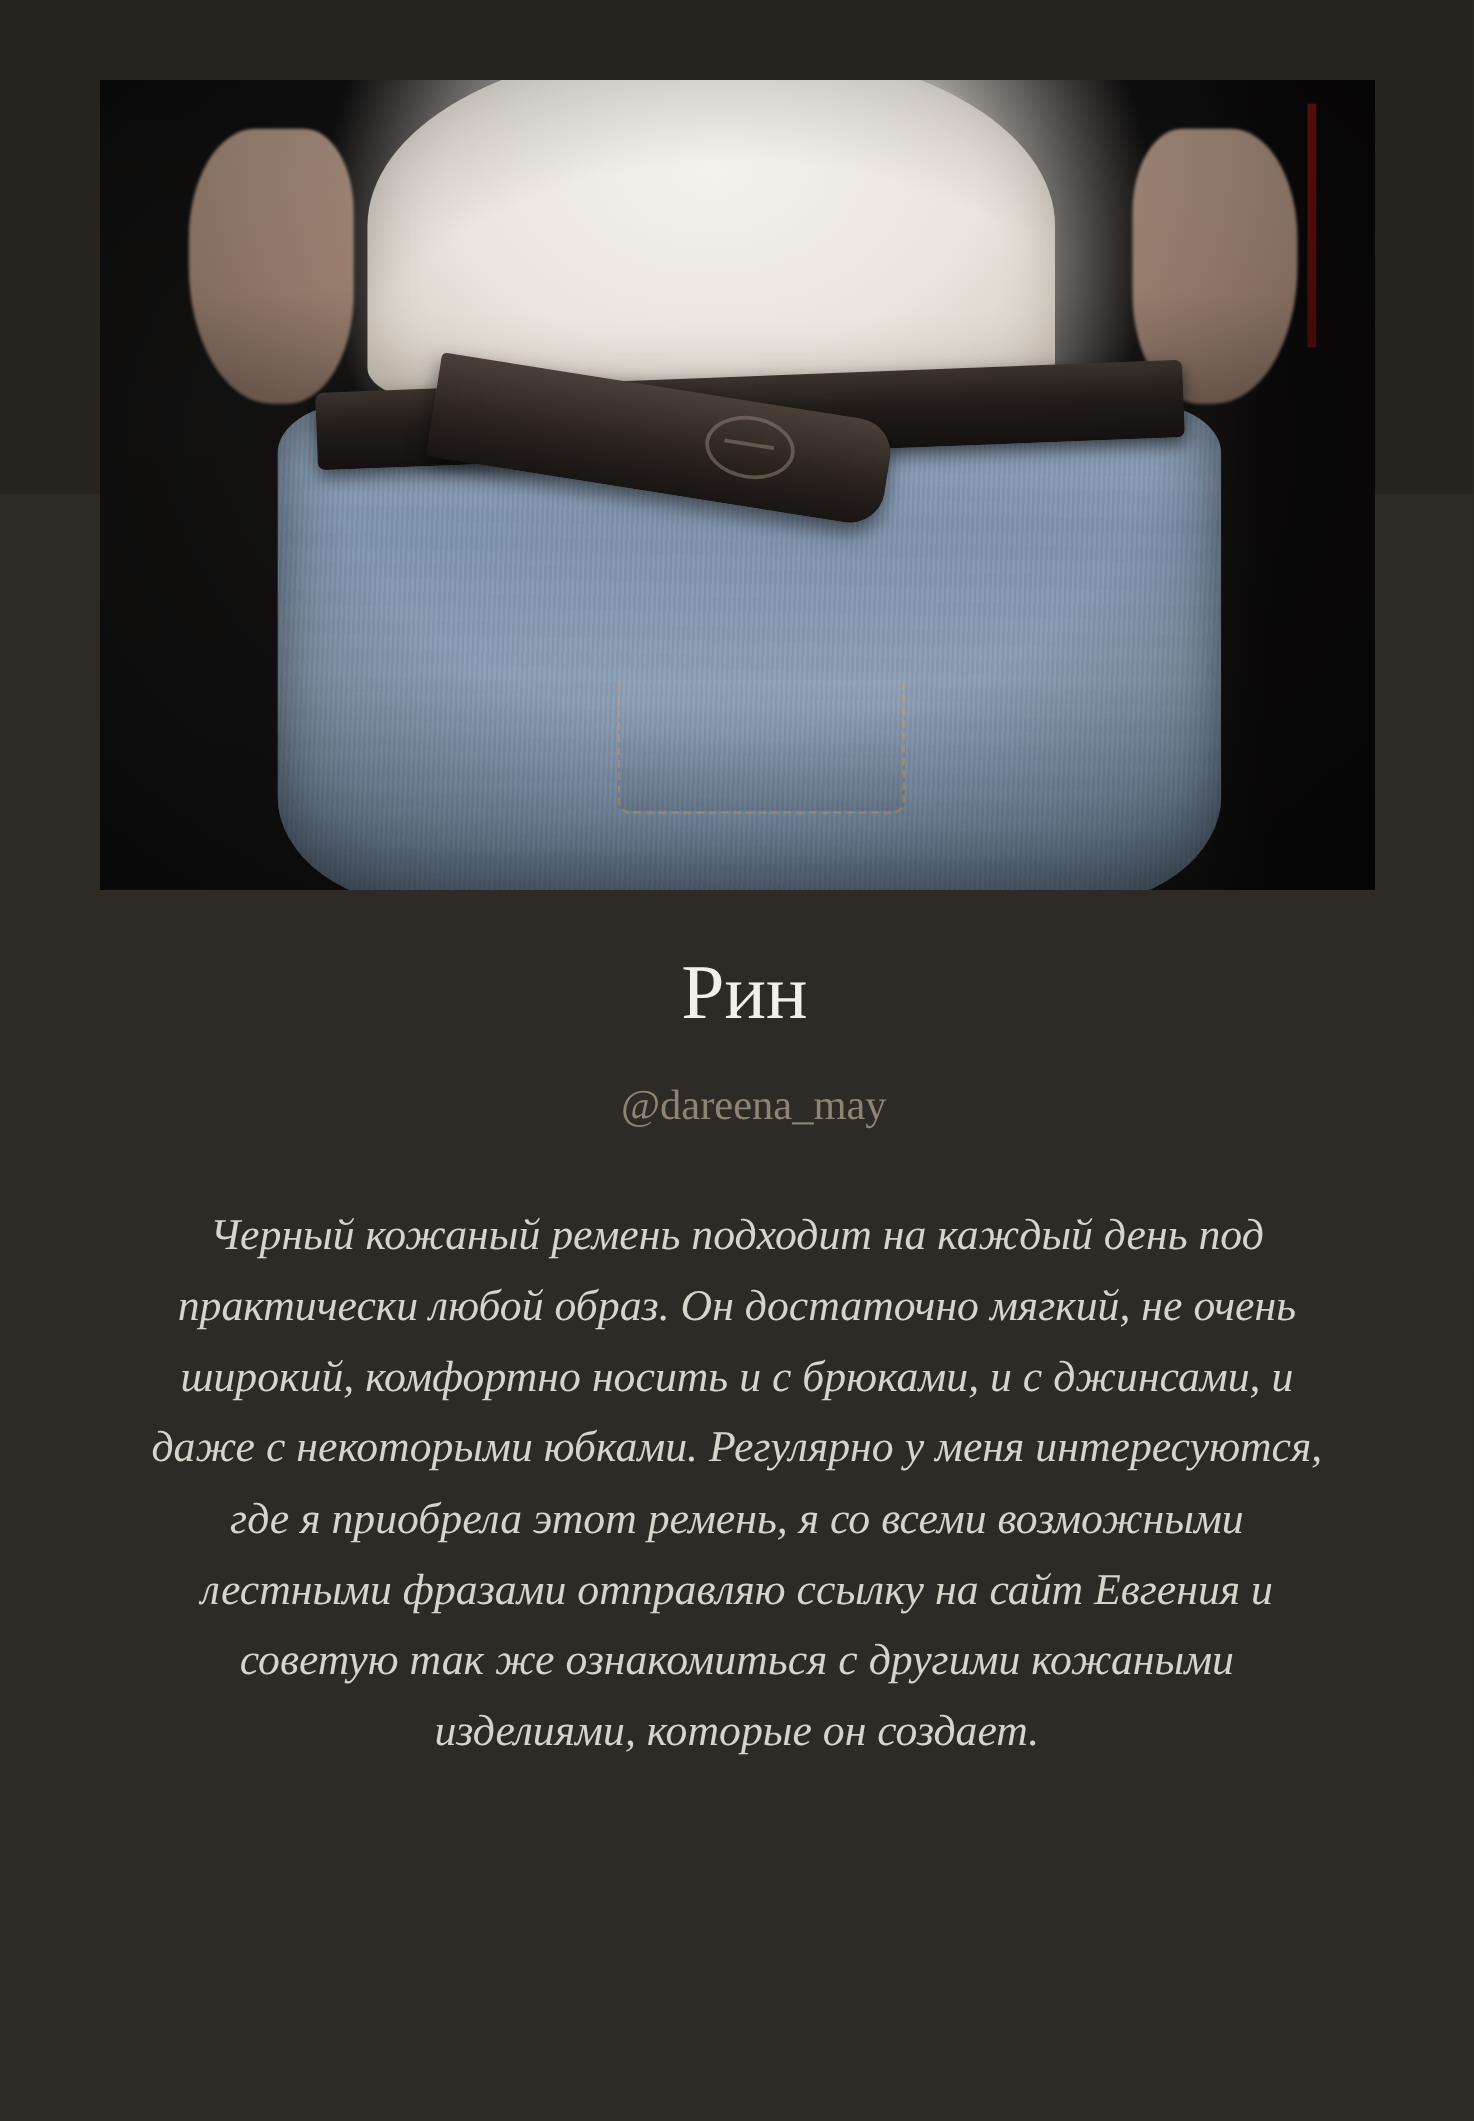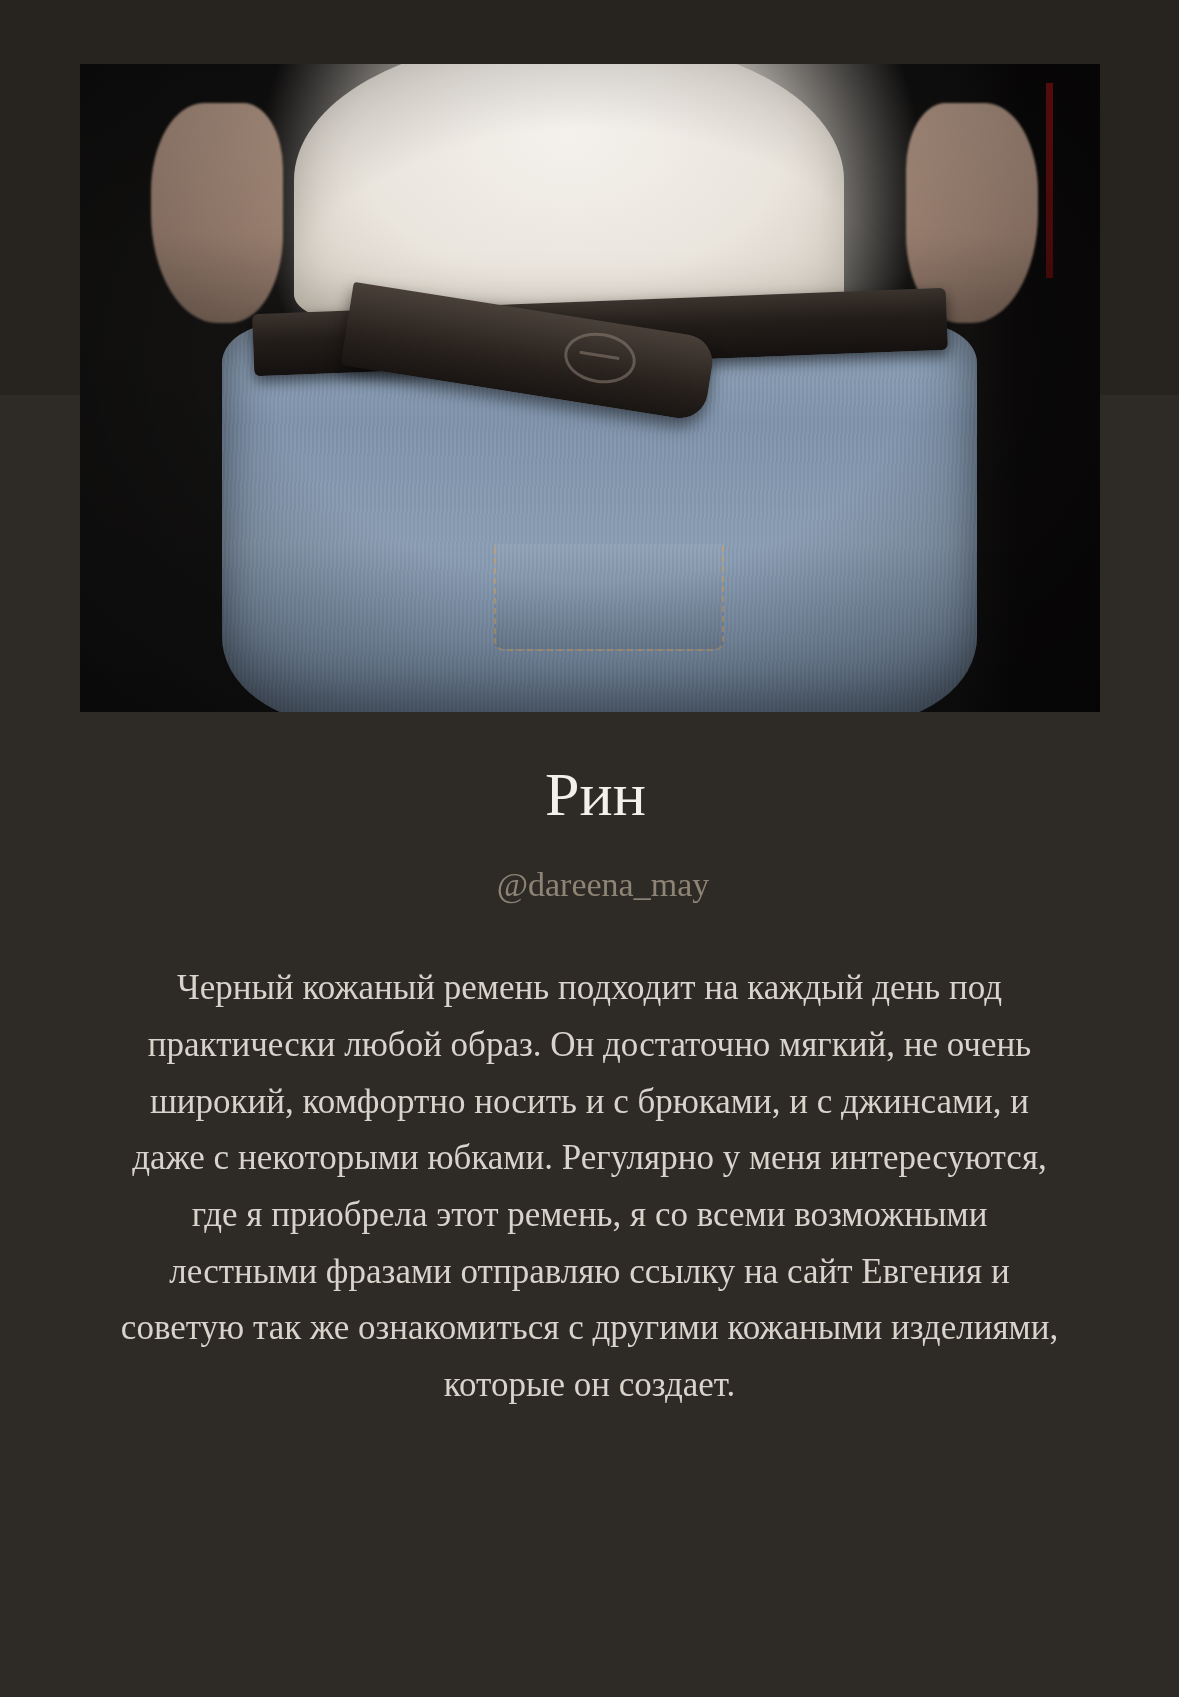--- a/index.html
+++ b/index.html
@@ -186,20 +186,21 @@
     padding-left: 27px;
   }
   .body-text {
     margin: 56px auto 80px auto;
     width: 950px;
     text-align: center;
     color: #d8d3cb;
     font-size: 35px;
     line-height: 1.62;
     font-family: "Liberation Serif", serif;
+    font-style: italic;
   }
 </style>
 </head>
 <body>
 
 <div class="page">
   <div class="top-band"></div>
 
   <div class="content">
 

